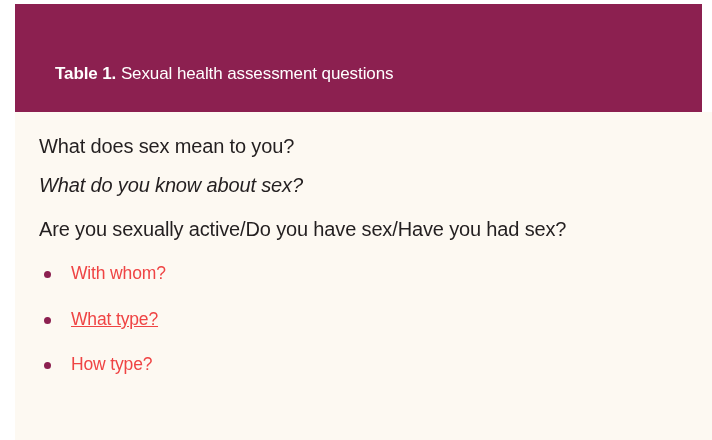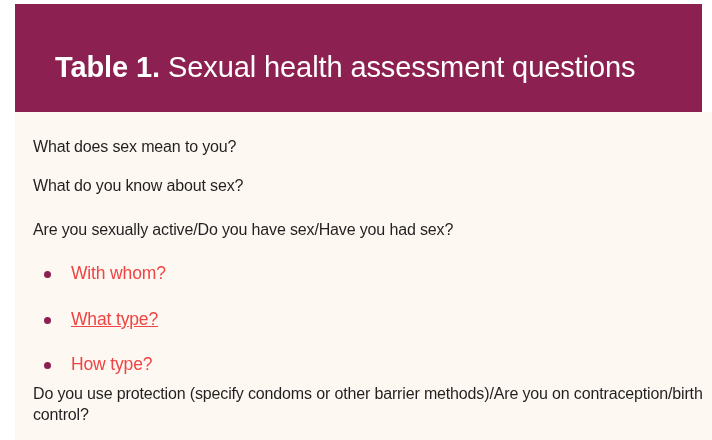--- a/index.html
+++ b/index.html
@@ -43,21 +43,21 @@
     height: 108px;
     background: #8c2050;
     box-sizing: border-box;
   }
 
   .header-title {
     position: absolute;
     left: 40px;
     bottom: 28px;
     color: #ffffff;
-    font-size: 29px;
+    font-size: 17px;
     line-height: 1.1;
     letter-spacing: -0.1px;
     white-space: nowrap;
   }
   .header-title .table-num {
     font-weight: bold;
   }
   .header-title .title-text {
     font-weight: normal;
   }
@@ -67,30 +67,30 @@
     position: absolute;
     left: 15px;
     top: 112px;
     width: 697px;
     height: 328px;
     overflow: hidden;
   }
 
   .q-line {
     position: absolute;
-    left: 18px;
+    left: 24px;
     right: 6px;
     color: #231f20;
-    font-size: 16px;
+    font-size: 20px;
     line-height: 21px;
     letter-spacing: -0.15px;
   }
 
   .q-line.q0  { top: 24px; }
-  .q-line.q1  { top: 63px; }
+  .q-line.q1  { top: 63px; font-style: italic; }
   .q-line.q2  { top: 107px; }
   .q-line.q3  { top: 271px; }
 
   .q-bullet {
     position: absolute;
     left: 22px;
     right: 6px;
     color: #ef4444;
     font-size: 17.5px;
     line-height: 21px;
@@ -136,17 +136,16 @@
     </div>
     <div class="q-bullet b1">
       <span class="bullet-dot"></span>
       <span>What type?</span>
     </div>
     <div class="q-bullet b2">
       <span class="bullet-dot"></span>
       <span>How type?</span>
     </div>
 
-    <div class="q-line q3">Do you use protection (specify condoms or other barrier methods)/Are you on contraception/birth control?</div>
 
   </div>
 
 </div>
 
 </body></html>

